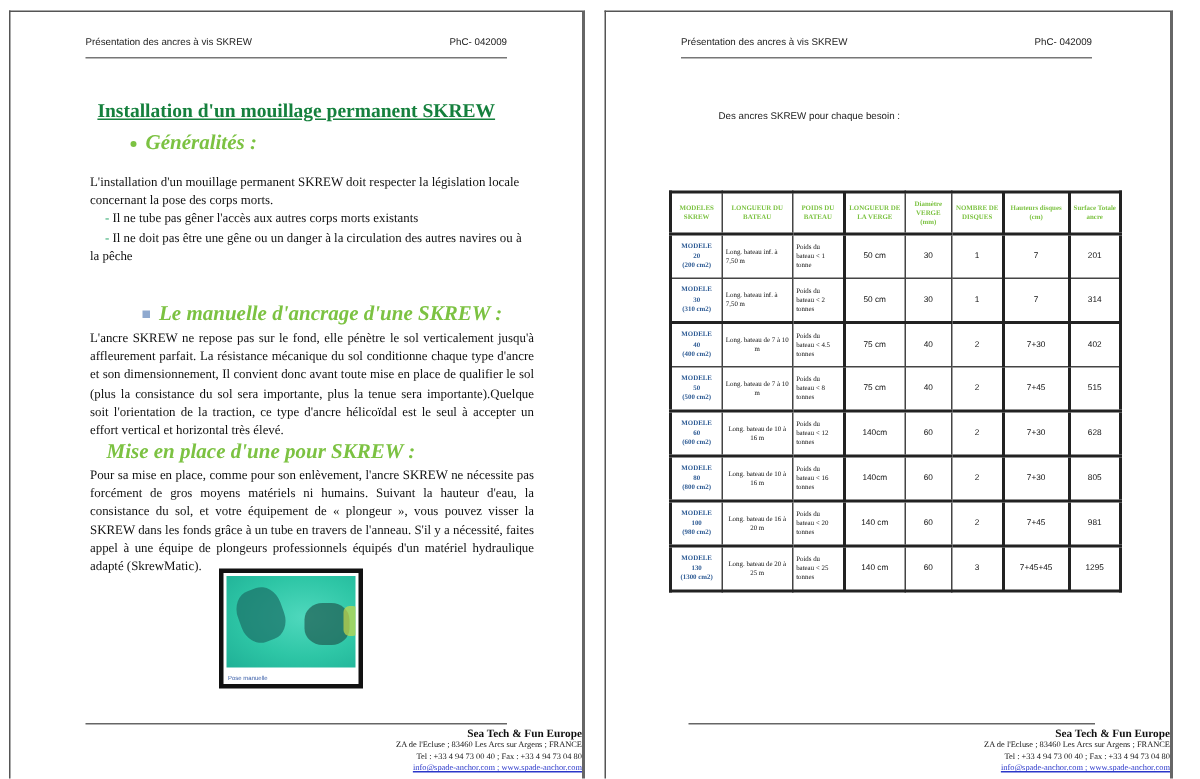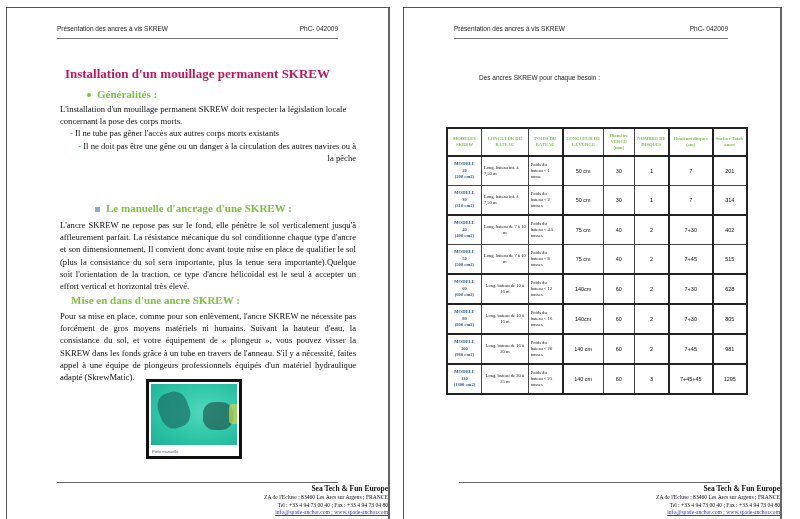--- a/index.html
+++ b/index.html
@@ -4,22 +4,22 @@
 <style>
   html,body{margin:0;padding:0;}
   body{width:800px;height:519px;background:#ffffff;position:relative;overflow:hidden;font-family:"Liberation Serif",serif;color:#111;}
   .page{position:absolute;top:7px;height:520px;background:#fff;border-top:1px solid #555;border-left:1px solid #555;border-right:2px solid #666;box-sizing:border-box;}
   .page.left{left:6px;width:384px;}
   .page.right{left:403px;width:379px;}
   .hdr{position:absolute;left:50px;right:50px;top:17px;font-family:"Liberation Sans",sans-serif;font-size:6.5px;color:#222;display:flex;justify-content:space-between;}
   .page.right .hdr{left:50px;right:52px;}
   .hdr-line{position:absolute;left:50px;right:50px;top:30px;height:0;border-top:1px solid #777;}
   .page.right .hdr-line{left:50px;right:52px;}
-  .title{position:absolute;left:0;right:0;top:58px;text-align:center;font-family:"Liberation Serif",serif;font-weight:bold;font-size:13px;color:#be185d;}
-  .sec{position:absolute;font-weight:bold;font-size:11px;color:#7cc242;text-align:right;}
+  .title{position:absolute;left:0;right:0;top:58px;text-align:center;font-family:"Liberation Serif",serif;font-weight:bold;font-size:13px;color:#15803d;text-decoration:underline;}
+  .sec{position:absolute;font-style:italic;font-weight:bold;font-size:14px;color:#7cc242;text-align:right;}
   .bullet{display:inline-block;width:5px;height:5px;margin-right:6px;vertical-align:middle;}
   .bullet.dot{border-radius:50%;background:#7cc242;width:4px;height:4px;}
   .bullet.sq{background:#8fa9cf;}
   .para{position:absolute;left:53px;width:296px;font-size:8.6px;line-height:12.2px;color:#111;}
   .para.just{text-align:justify;}
   .dash{color:#2aa66a;}
   .photo{position:absolute;left:146px;top:379px;width:96px;height:80px;border:3px solid #111;background:#fff;box-sizing:border-box;}
   .photo .img{position:absolute;left:2px;top:2px;right:2px;height:61px;background:radial-gradient(ellipse at 60% 45%,#4fd8bd 0%,#2ec6a6 55%,#1fb096 100%);overflow:hidden;}
   .diver{position:absolute;background:#1b6f66;border-radius:40%;opacity:.7;}
   .photo .cap{position:absolute;left:3px;bottom:2px;font-family:"Liberation Sans",sans-serif;font-size:4px;color:#3a5ea8;}
@@ -51,34 +51,34 @@
     <span>PhC- 042009</span>
   </div>
   <div class="hdr-line"></div>
 
   <div class="title">Installation d'un mouillage permanent SKREW</div>
 
   <div class="sec" style="left:80px;top:80px;">
     <span class="bullet dot"></span><span>Généralités :</span>
   </div>
 
-  <div class="para" style="top:95px;">
+  <div class="para" style="top:107px;">
     <div>L'installation d'un mouillage permanent SKREW doit respecter la législation locale concernant la  pose des corps morts.</div>
     <div style="padding-left:10px;"><span class="dash">- </span><span>Il ne tube pas gêner l'accès aux autres corps morts existants</span></div>
-    <div style="text-indent:10px;text-align:right;"><span class="dash">- </span><span>Il ne doit pas être une gêne ou un danger à la circulation des autres navires ou à la pêche</span></div>
+    <div style="text-indent:10px;"><span class="dash">- </span><span>Il ne doit pas être une gêne ou un danger à la circulation des autres navires ou à la pêche</span></div>
   </div>
 
   <div class="sec" style="left:88px;top:194px;">
     <span class="bullet sq"></span><span>Le manuelle d'ancrage d'une SKREW :</span>
   </div>
 
   <div class="para just" style="top:211px;">L'ancre SKREW ne repose pas sur le fond, elle pénètre le sol verticalement jusqu'à affleurement parfait. La résistance mécanique du sol conditionne chaque type d'ancre et son dimensionnement, Il convient  donc avant toute mise en place de qualifier le sol (plus la consistance du sol sera importante, plus la tenue sera importante).Quelque soit l'orientation de la traction, ce type d'ancre hélicoïdal est le seul à accepter un effort vertical et horizontal très élevé.</div>
 
   <div class="sec" style="left:64px;top:286px;">
-    <span>Mise en dans d'une ancre SKREW :</span>
+    <span>Mise en place d'une pour SKREW :</span>
   </div>
 
   <div class="para just" style="top:302px;">Pour sa mise en place, comme pour son enlèvement, l'ancre SKREW ne nécessite pas forcément de gros moyens matériels ni humains. Suivant la hauteur d'eau, la consistance du sol, et votre équipement de « plongeur », vous pouvez visser la SKREW dans les fonds grâce à un tube en travers de l'anneau. S'il y a nécessité, faites appel à une équipe de plongeurs professionnels équipés d'un matériel hydraulique adapté (SkrewMatic).</div>
 
   <div class="ftr-line"></div>
   <div class="ftr">
     <div class="co">Sea Tech &amp; Fun Europe</div>
     <div class="ln">ZA de l'Ecluse ;  83460 Les Arcs sur Argens ; FRANCE</div>
     <div class="ln">Tel  : +33 4 94 73 00 40 ; Fax : +33 4 94 73 04 80</div>
     <div class="lnk">info@spade-anchor.com ; www.spade-anchor.com</div>

